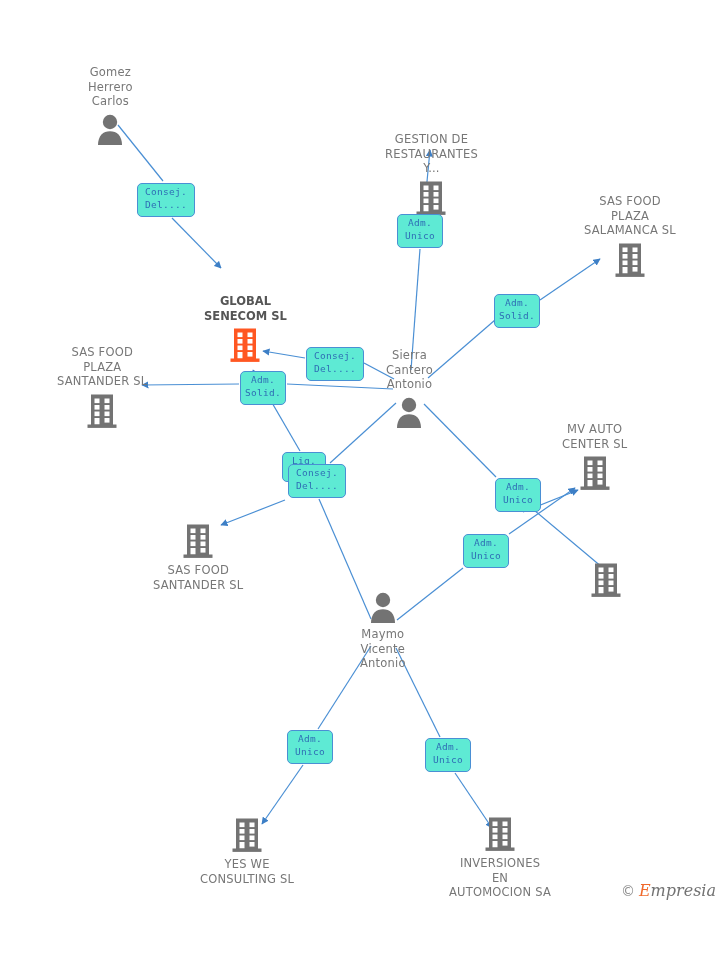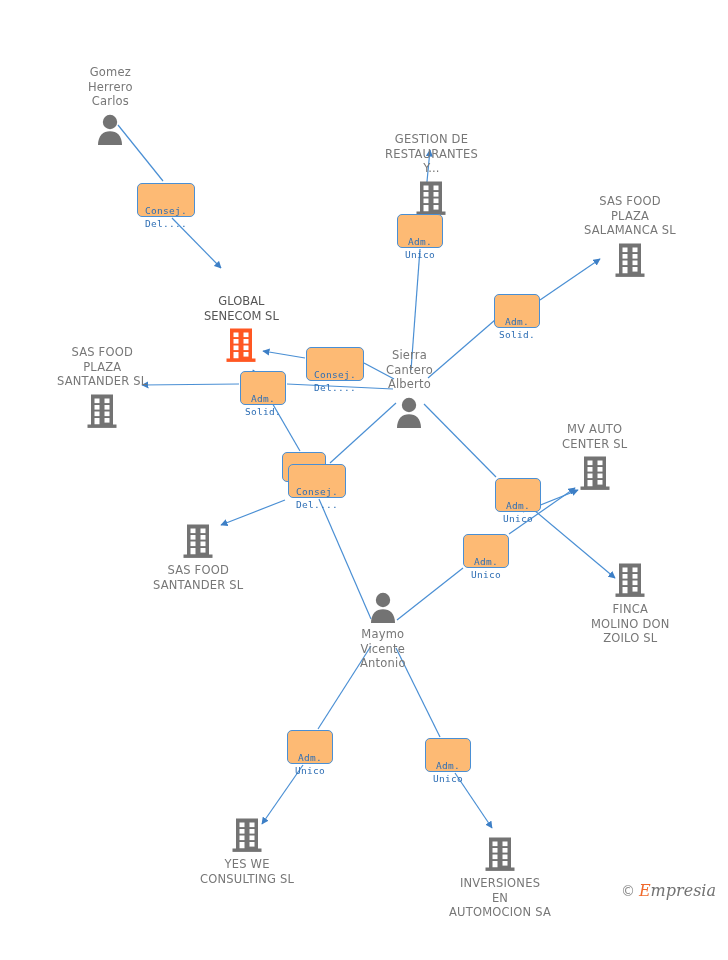--- a/index.html
+++ b/index.html
@@ -10,43 +10,43 @@
   }
   #graph{position:absolute;left:0;top:0;width:728px;height:908px;}
   svg.edges{position:absolute;left:0;top:0;width:728px;height:960px;pointer-events:none;}
 
   
   .node{position:absolute;display:flex;flex-direction:column;align-items:center;}
   .node .caption{
     font-size:11.5px;line-height:14.5px;color:#777777;text-align:center;
     letter-spacing:.2px;white-space:pre-line;
   }
-  .node.highlight .caption{color:#555555;font-weight:normal;letter-spacing:0;}
+  .node.highlight .caption{color:#555555;font-weight:bold;letter-spacing:0;}
   .node .glyph{display:block;}
 
   
   .bld{width:30px;height:36px;display:block;}
   .prs{width:30px;height:32px;display:block;}
 
   .gap-top .caption{margin-bottom:4px;}
   .gap-bot .caption{margin-top:4px;}
 
   
   .elabel{
     position:absolute;
     box-sizing:border-box;
-    background:#fdba74;
+    background:#5eead4;
     border:1.3px solid #4a8fd4;
     border-radius:5px;
     color:#2f6fb5;
     font-family:"DejaVu Sans Mono", monospace;
     font-size:9.5px;
     line-height:12.5px;
     text-align:center;
-    padding:21px 2px 3px 2px;
+    padding:2px 2px 3px 2px;
     white-space:pre-line;
     letter-spacing:.3px;
   }
 
   
   #watermark{
     position:absolute;right:12px;bottom:8px;
     display:flex;align-items:center;gap:4px;
     font-size:15px;
   }
@@ -188,21 +188,21 @@
             <rect x="17.5" y="18.5" width="5" height="4.6" fill="#fff"></rect>
             <rect x="7.5" y="25" width="5" height="6.5" fill="#fff"></rect>
             <rect x="17.5" y="25" width="5" height="4.6" fill="#fff"></rect>
             <rect x="0.5" y="31.5" width="29" height="3.4" fill="#737373"></rect>
           </svg>
         </span>
       </div>
       <div class="node gap-top" style="left: 386px; top: 348px;">
         <div class="caption">Sierra
 Cantero
-Alberto</div>
+Antonio</div>
         <span class="glyph">
           <svg class="prs" viewBox="0 0 30 32" xmlns="http://www.w3.org/2000/svg">
             <circle cx="15" cy="9" r="7.2" fill="#737373"></circle>
             <path d="M3 32 C3 22.5 8.2 18.2 15 18.2 C21.8 18.2 27 22.5 27 32 Z" fill="#737373"></path>
           </svg>
         </span>
       </div>
       <div class="node gap-top" style="left: 562px; top: 422px;">
         <div class="caption">MV AUTO
 CENTER SL</div>
@@ -247,23 +247,20 @@
             <rect x="17.5" y="5.5" width="5" height="4.6" fill="#fff"></rect>
             <rect x="7.5" y="12" width="5" height="4.6" fill="#fff"></rect>
             <rect x="17.5" y="12" width="5" height="4.6" fill="#fff"></rect>
             <rect x="7.5" y="18.5" width="5" height="4.6" fill="#fff"></rect>
             <rect x="17.5" y="18.5" width="5" height="4.6" fill="#fff"></rect>
             <rect x="7.5" y="25" width="5" height="6.5" fill="#fff"></rect>
             <rect x="17.5" y="25" width="5" height="4.6" fill="#fff"></rect>
             <rect x="0.5" y="31.5" width="29" height="3.4" fill="#737373"></rect>
           </svg>
         </span>
-        <div class="caption">FINCA
-MOLINO DON
-ZOILO  SL</div>
       </div>
       <div class="node gap-bot" style="left: 360px; top: 591px;">
         <span class="glyph">
           <svg class="prs" viewBox="0 0 30 32" xmlns="http://www.w3.org/2000/svg">
             <circle cx="15" cy="9" r="7.2" fill="#737373"></circle>
             <path d="M3 32 C3 22.5 8.2 18.2 15 18.2 C21.8 18.2 27 22.5 27 32 Z" fill="#737373"></path>
           </svg>
         </span>
         <div class="caption">Maymo
 Vicente
@@ -280,21 +277,21 @@
             <rect x="7.5" y="18.5" width="5" height="4.6" fill="#fff"></rect>
             <rect x="17.5" y="18.5" width="5" height="4.6" fill="#fff"></rect>
             <rect x="7.5" y="25" width="5" height="6.5" fill="#fff"></rect>
             <rect x="17.5" y="25" width="5" height="4.6" fill="#fff"></rect>
             <rect x="0.5" y="31.5" width="29" height="3.4" fill="#737373"></rect>
           </svg>
         </span>
         <div class="caption">YES WE
 CONSULTING SL</div>
       </div>
-      <div class="node gap-bot" style="left: 449px; top: 836px;">
+      <div class="node gap-bot" style="left: 449px; top: 816px;">
         <span class="glyph">
           <svg class="bld" viewBox="0 0 30 36" xmlns="http://www.w3.org/2000/svg">
             <rect x="4" y="1.5" width="22" height="30.5" fill="#737373"></rect>
             <rect x="7.5" y="5.5" width="5" height="4.6" fill="#fff"></rect>
             <rect x="17.5" y="5.5" width="5" height="4.6" fill="#fff"></rect>
             <rect x="7.5" y="12" width="5" height="4.6" fill="#fff"></rect>
             <rect x="17.5" y="12" width="5" height="4.6" fill="#fff"></rect>
             <rect x="7.5" y="18.5" width="5" height="4.6" fill="#fff"></rect>
             <rect x="17.5" y="18.5" width="5" height="4.6" fill="#fff"></rect>
             <rect x="7.5" y="25" width="5" height="6.5" fill="#fff"></rect>

